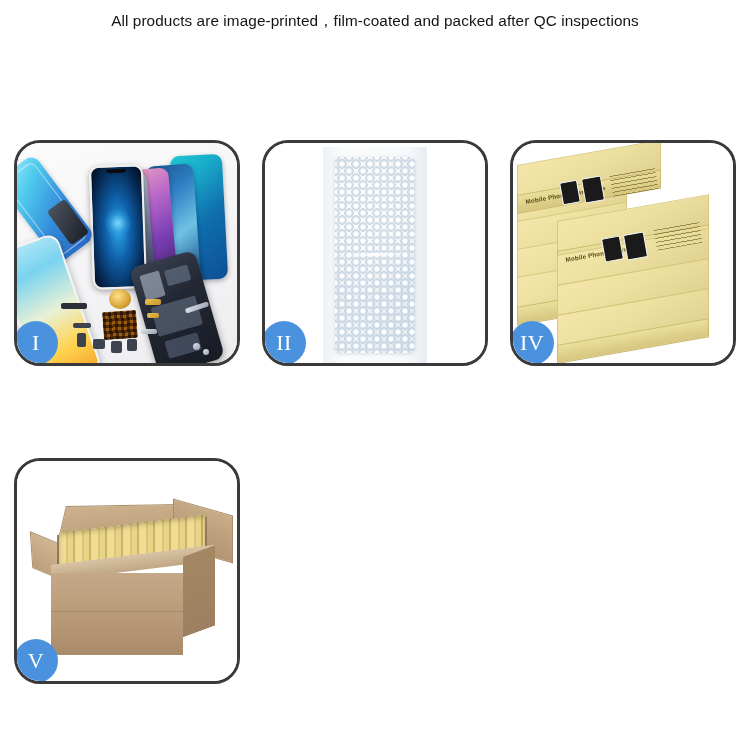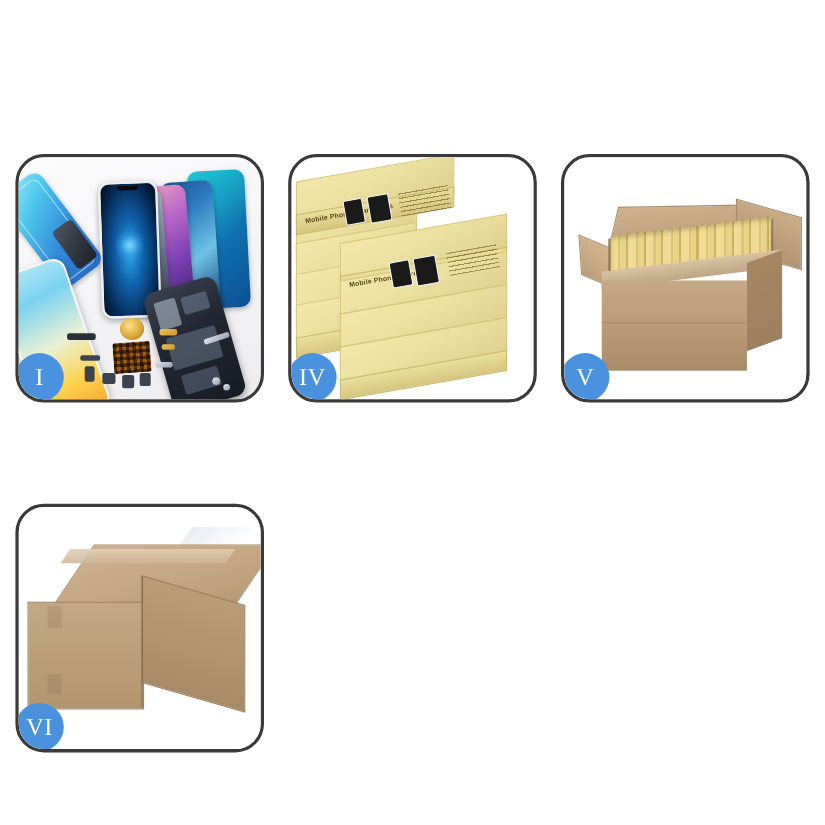--- a/index.html
+++ b/index.html
@@ -543,20 +543,21 @@
     background: linear-gradient(120deg, rgba(230,235,240,.9), rgba(255,255,255,0));
     transform: skewX(-36deg);
   }
 </style>
 </head>
 <body>
 
 <div class="page">
 
   <div class="header">
+    <p class="sub-title">All products are image-printed，film-coated and packed after QC inspections</p>
   </div>
 
   <div class="grid">
 
     <div class="panel">
       <div class="panel-stage">
         <div class="p1-bg"></div>
 
         <div class="ph ph-f1"></div>
         <div class="ph ph-f2"></div>
@@ -591,20 +592,31 @@
         <div class="chip dark2" style="left:110px;top:196px; width:10px; height:12px;"></div>
         <div class="chip silver" style="left:124px;top:186px; width:16px; height:5px;"></div>
         <div class="chip silver" style="left:168px;top:162px; width:24px; height:5px; transform:rotate(-18deg);"></div>
         <div class="chip silver" style="left:176px;top:200px; width:7px;  height:7px; border-radius:50%;"></div>
         <div class="chip silver" style="left:186px;top:206px; width:6px;  height:6px; border-radius:50%;"></div>
 
         <div class="badge">I</div>
       </div>
     </div>
 
+    <div class="panel">
+      <div class="panel-stage">
+        <div class="p2-bg"></div>
+        <div class="bw-sleeve"></div>
+        <div class="bw-pack">
+          <span class="bw-dots"></span>
+          <span class="bw-seam"></span>
+        </div>
+        <div class="badge">II</div>
+      </div>
+    </div>
 
 
     <div class="panel">
       <div class="panel-stage">
         <div class="p4-bg"></div>
 
         <div class="stackwrap">
 
           <div class="sbox" style="left:0px; top:34px;  width:108px; height:48px;">
             <span class="top"></span>
@@ -671,30 +683,15 @@
         <div class="c5-goods"></div>
         <div class="c5-rim"></div>
         <div class="c5-body"></div>
         <div class="c5-right"></div>
         <div class="c5-seam"></div>
 
         <div class="badge">V</div>
       </div>
     </div>
 
-    <div class="panel">
-      <div class="panel-stage">
-        <div class="p6-bg"></div>
-        <div class="c6-glint"></div>
-        <div class="c6-top"></div>
-        <div class="c6-tape"></div>
-        <div class="c6-front"></div>
-        <div class="c6-side"></div>
-        <div class="c6-edge"></div>
-        <div class="c6-tab1"></div>
-        <div class="c6-tab2"></div>
-
-        <div class="badge">VI</div>
-      </div>
-    </div>
 
   </div>
 </div>
 
 </body></html>

